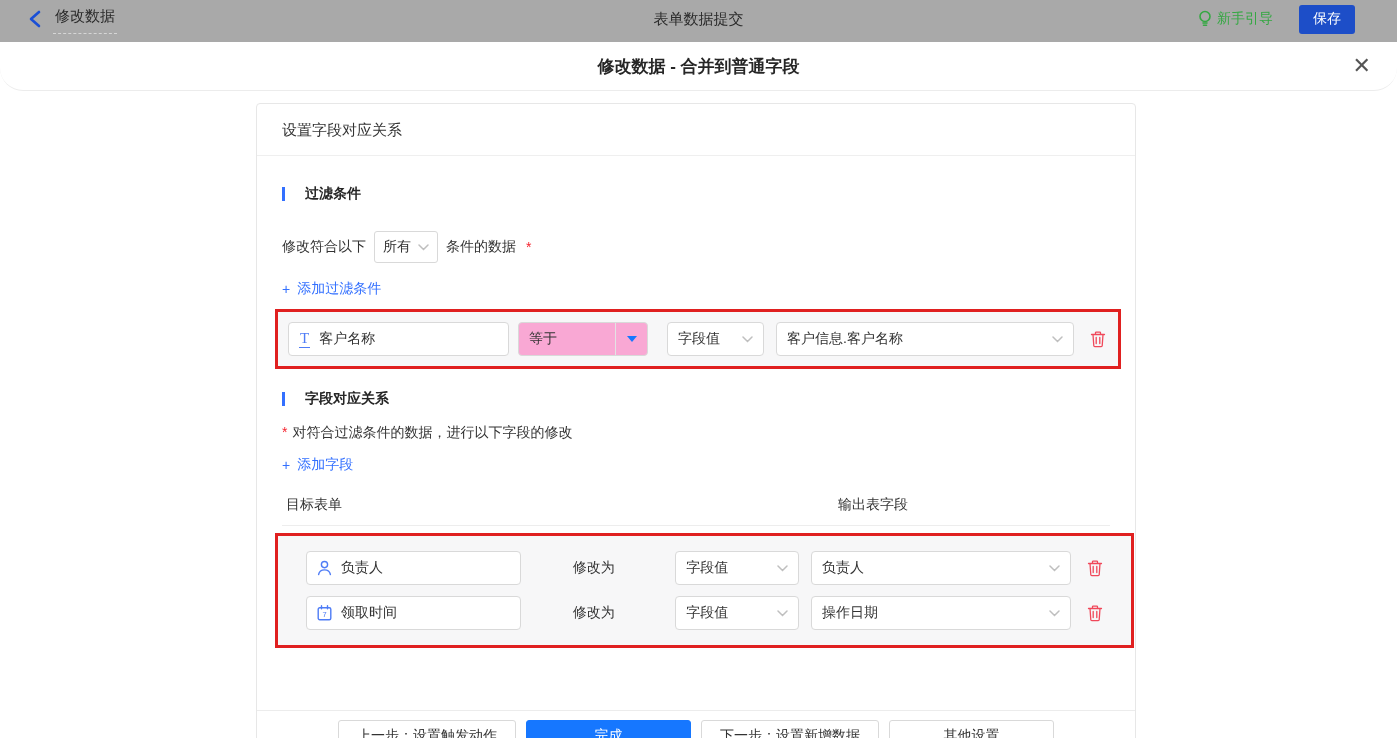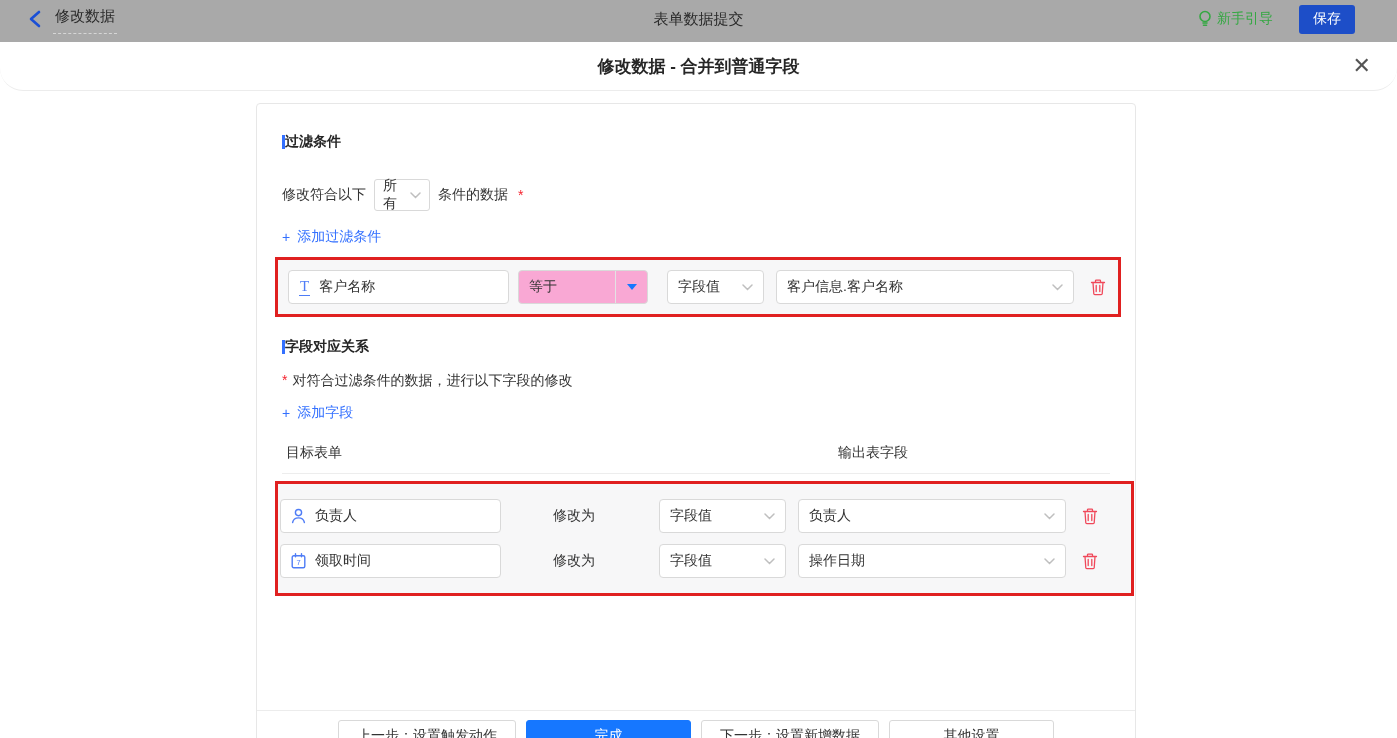--- a/index.html
+++ b/index.html
@@ -43,42 +43,42 @@
   .card {
     position:absolute; left:256px; top:103px; width:880px; height:660px;
     background:#fff; border:1px solid #e7e7e7; border-radius:4px;
     display:flex; flex-direction:column;
   }
   .card-header {
     padding:17px 25px 15px 25px; font-size:15px; color:#333;
     border-bottom:1px solid #efefef;
   }
   .card-body { flex:1; padding:0 25px; overflow:visible; }
-  .section-title { display:flex; align-items:center; gap:0; margin-top:29px; }
+  .section-title { display:flex; align-items:center; gap:20px; margin-top:29px; }
   .section-bar { width:3px; height:14px; background:#3370ff; }
   .section-label { font-size:14px; font-weight:bold; color:#262626; }
   
   .match-row { display:flex; align-items:center; gap:8px; margin-top:28px; }
   .match-text { font-size:14px; color:#333; }
   .mini-select {
-    width:56px; height:32px; border:1px solid #d9d9d9; border-radius:3px;
+    width:64px; height:32px; border:1px solid #d9d9d9; border-radius:3px;
     display:flex; align-items:center; padding:0 8px; gap:6px; cursor:pointer; background:#fff;
   }
   .mini-select .sel-text { flex:1; font-size:14px; color:#333; }
   .req { color:#f5222d; font-size:14px; margin-left:2px; }
   .add-link {
     display:inline-flex; align-items:center; gap:7px; color:#3370ff; font-size:14px;
     margin-top:17px; cursor:pointer;
   }
   
   .anno-box { border:3px solid #e02020; margin-left:-7px; background:#fff; }
   .anno-box-1 { width:846px; margin-top:11px; }
   .anno-box-2 { width:859px; margin-top:7px; }
   .gray-panel { background:#f7f7f8; padding:10px; }
-  .gray-panel-2 { background:#f7f7f8; padding:15px 2px; display:flex; flex-direction:column; gap:11px; }
+  .gray-panel-2 { background:#f7f7f8; padding:15px 28px; display:flex; flex-direction:column; gap:11px; }
   .cond-row, .map-row { display:flex; align-items:center; }
   .field-input {
     width:221px; height:34px; background:#fff; border:1px solid #d9d9d9; border-radius:4px;
     display:flex; align-items:center; padding:0 10px; gap:9px; cursor:text;
   }
   .field-input .fi-text { font-size:14px; color:#333; }
   .t-icon {
     color:#4e7cf6; font-size:15px; line-height:15px; border-bottom:1.5px solid #4e7cf6;
     padding:0 1px 1px 1px; font-family:"Liberation Serif", serif;
   }
@@ -150,20 +150,21 @@
     <button class="save-btn">保存</button>
   </div>
 </div>
 
 <div class="modal-titlebar">
   <span class="modal-title">修改数据 - 合并到普通字段</span>
   <button class="modal-close">✕</button>
 </div>
 
 <div class="card">
+  <div class="card-header">设置字段对应关系</div>
 
   <div class="card-body">
     
     <div class="section-title">
       <span class="section-bar"></span>
       <span class="section-label">过滤条件</span>
     </div>
 
     <div class="match-row">
       <span class="match-text">修改符合以下</span>

